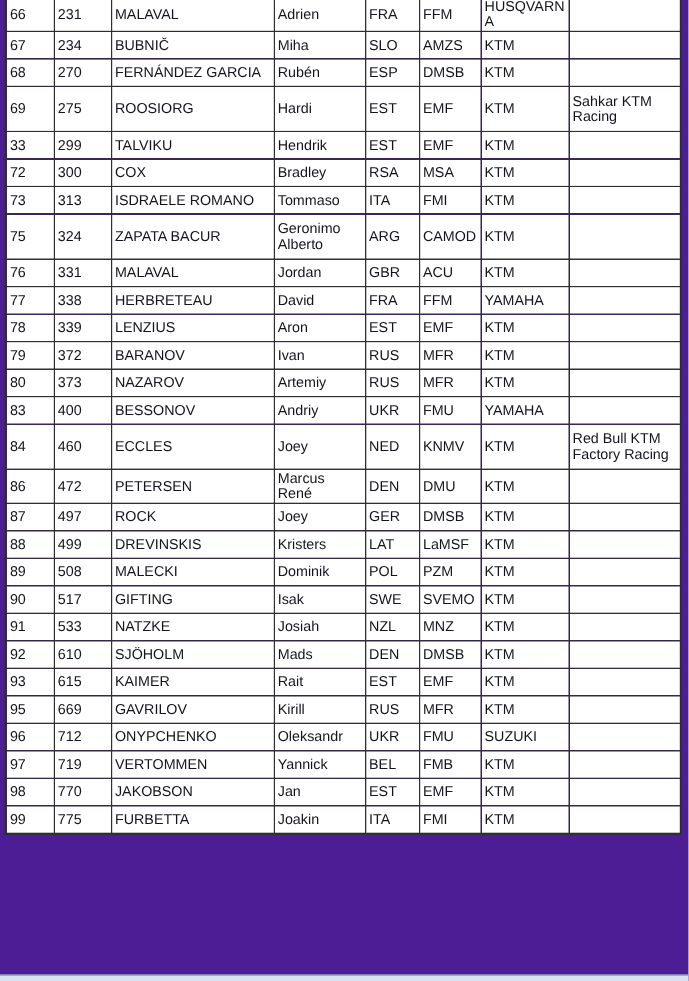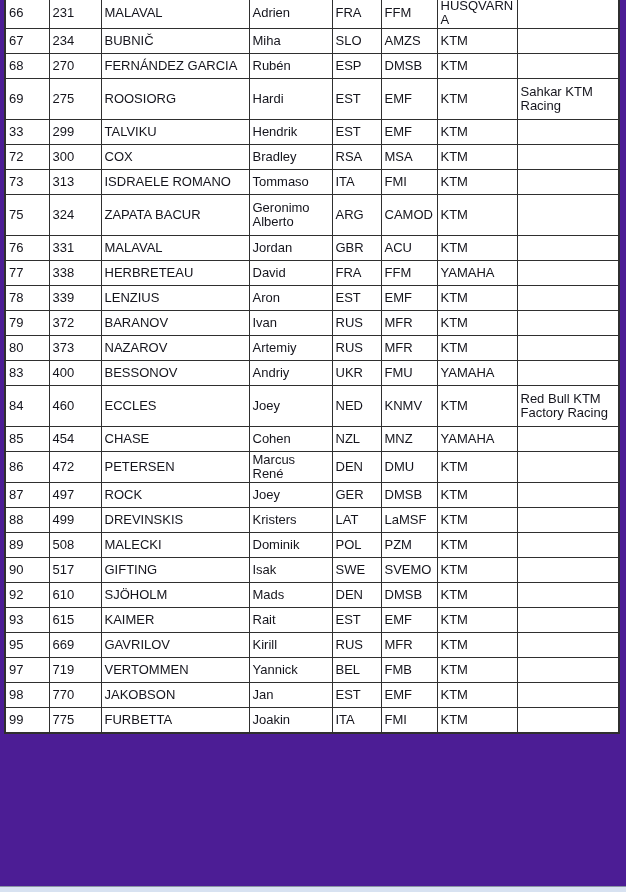--- a/index.html
+++ b/index.html
@@ -207,30 +207,20 @@
           <td>84</td>
           <td>460</td>
           <td>ECCLES</td>
           <td>Joey</td>
           <td>NED</td>
           <td>KNMV</td>
           <td>KTM</td>
           <td>Red Bull KTM Factory Racing</td>
         </tr>
         <tr>
-          <td>85</td>
-          <td>454</td>
-          <td>CHASE</td>
-          <td>Cohen</td>
-          <td>NZL</td>
-          <td>MNZ</td>
-          <td>YAMAHA</td>
-          <td></td>
-        </tr>
-        <tr>
           <td>86</td>
           <td>472</td>
           <td>PETERSEN</td>
           <td>Marcus René</td>
           <td>DEN</td>
           <td>DMU</td>
           <td>KTM</td>
           <td></td>
         </tr>
         <tr>
@@ -267,20 +257,30 @@
           <td>90</td>
           <td>517</td>
           <td>GIFTING</td>
           <td>Isak</td>
           <td>SWE</td>
           <td>SVEMO</td>
           <td>KTM</td>
           <td></td>
         </tr>
         <tr>
+          <td>91</td>
+          <td>533</td>
+          <td>NATZKE</td>
+          <td>Josiah</td>
+          <td>NZL</td>
+          <td>MNZ</td>
+          <td>KTM</td>
+          <td></td>
+        </tr>
+        <tr>
           <td>92</td>
           <td>610</td>
           <td>SJÖHOLM</td>
           <td>Mads</td>
           <td>DEN</td>
           <td>DMSB</td>
           <td>KTM</td>
           <td></td>
         </tr>
         <tr>
@@ -297,20 +297,30 @@
           <td>95</td>
           <td>669</td>
           <td>GAVRILOV</td>
           <td>Kirill</td>
           <td>RUS</td>
           <td>MFR</td>
           <td>KTM</td>
           <td></td>
         </tr>
         <tr>
+          <td>96</td>
+          <td>712</td>
+          <td>ONYPCHENKO</td>
+          <td>Oleksandr</td>
+          <td>UKR</td>
+          <td>FMU</td>
+          <td>SUZUKI</td>
+          <td></td>
+        </tr>
+        <tr>
           <td>97</td>
           <td>719</td>
           <td>VERTOMMEN</td>
           <td>Yannick</td>
           <td>BEL</td>
           <td>FMB</td>
           <td>KTM</td>
           <td></td>
         </tr>
         <tr>

